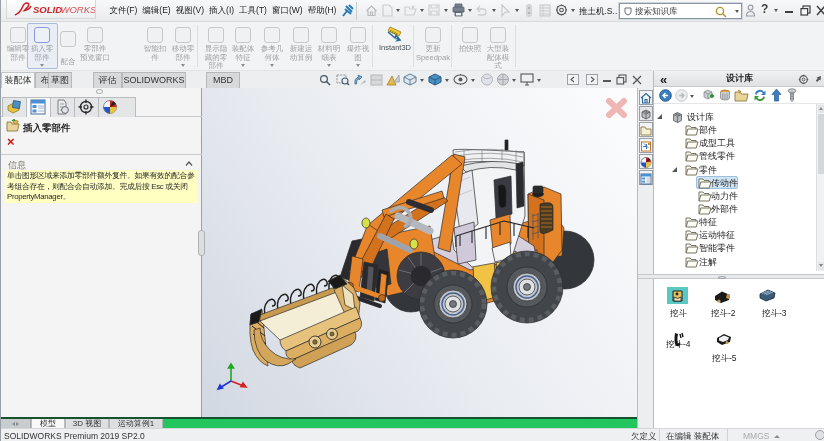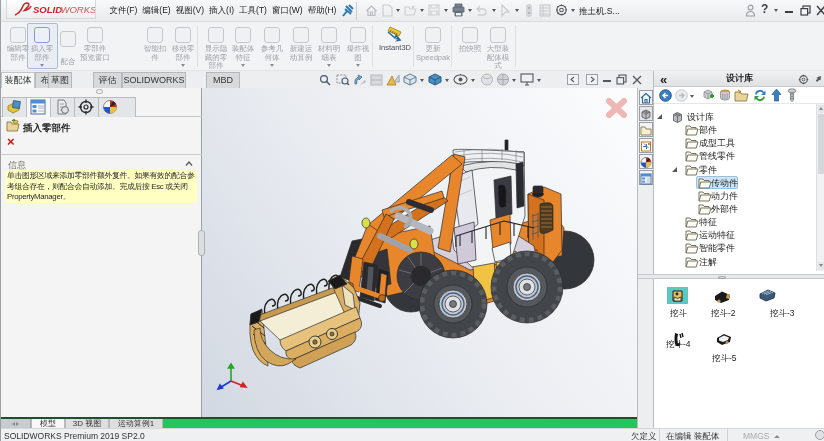--- a/index.html
+++ b/index.html
@@ -124,20 +124,29 @@
         <rect x="1" y="1" width="10" height="11" fill="#eceeef" stroke="#c5c7c9"></rect>
         <path d="M1 4 H11 M1 7 H11 M1 10 H11 M4 1 V12" stroke="#c5c7c9" stroke-width="0.9"></path>
       </svg>
     <svg class="abs" style="left:554px;top:3px" width="13" height="14" viewBox="0 0 13 14">
         <circle cx="6.5" cy="7" r="4.6" fill="none" stroke="#55585a" stroke-width="1.2"></circle>
         <circle cx="6.5" cy="7" r="1.8" fill="none" stroke="#55585a" stroke-width="1.1"></circle>
         <path d="M6.5 1.4 V3 M6.5 11 V12.6 M1 7 H2.6 M10.4 7 H12 M2.6 3.1 L3.8 4.2 M9.2 9.8 L10.4 10.9 M10.4 3.1 L9.2 4.2 M3.8 9.8 L2.6 10.9" stroke="#55585a" stroke-width="1.1"></path>
       </svg>
     <div class="tdd" style="left:570px;top:9px"></div>
     <div id="docname">推土机.S...</div>
+    <div id="searchbox"><svg class="abs" style="left:4px;top:3px" width="8" height="9" viewBox="0 0 8 9">
+          <path d="M1 1 H7 V5 Q7 7 4 8 Q1 7 1 5 Z" fill="none" stroke="#6a6e71" stroke-width="1"></path>
+        </svg>搜索知识库
+      <svg class="abs" style="right:14px;top:2px" width="12" height="12" viewBox="0 0 12 12">
+          <circle cx="5" cy="5" r="3.6" fill="none" stroke="#b8912e" stroke-width="1.4"></circle>
+          <path d="M7.8 7.8 L11 11" stroke="#b8912e" stroke-width="1.5"></path>
+        </svg>
+      <span class="tdd" style="right:2px;top:6px"></span>
+    </div>
     <svg class="abs" style="left:744px;top:4px" width="11" height="13" viewBox="0 0 11 13">
         <circle cx="5.5" cy="3.5" r="2.4" fill="none" stroke="#9aa0a6" stroke-width="1.2"></circle>
         <path d="M1.5 12 Q1.5 7.5 5.5 7.5 Q9.5 7.5 9.5 12 Z" fill="none" stroke="#9aa0a6" stroke-width="1.2"></path>
       </svg>
     <div class="abs" style="left:760px;top:2px;font-size:12px;font-weight:bold;color:#3c3f41">?</div>
     <div class="tdd" style="left:773px;top:9px"></div>
     <div class="abs" style="left:784px;top:11px;width:8px;height:2px;background:#3c3f41"></div>
     <svg class="abs" style="left:799px;top:5px" width="11" height="11" viewBox="0 0 11 11">
         <rect x="3" y="1" width="7" height="7" fill="none" stroke="#3c3f41" stroke-width="1.2"></rect>
         <rect x="1" y="3.6" width="6.6" height="6.4" fill="#f4f6f7" stroke="#3c3f41" stroke-width="1.2"></rect>
@@ -626,21 +635,21 @@
       <svg class="abs" style="left:59px;top:11px" width="19" height="14" viewBox="0 0 19 14">
           <path d="M2 6 L9 1.5 L17 5 L16 10 L8 13 L2 10 Z" fill="#1a1a1a"></path>
           <path d="M14 4 L17 5 L16 9 L13 8 Z" fill="#c89a4a"></path>
           <circle cx="6" cy="11" r="1.6" fill="#c89a4a"></circle>
         </svg>
       <div class="plabel" style="left:57px;top:29px">挖斗-2</div>
       <svg class="abs" style="left:104px;top:10px" width="19" height="13" viewBox="0 0 19 13">
           <path d="M2 5 L10 1 L17 4 L16 9 L8 12 L2 9 Z" fill="#3a5a78" stroke="#17293c" stroke-width="0.8"></path>
           <path d="M4 4.5 L11 1.8 M6 5.2 L13 2.4 M8 5.8 L15 3.2" stroke="#9ab8d0" stroke-width="0.9" fill="none"></path>
         </svg>
-      <div class="plabel" style="left:116px;top:29px">挖斗-3</div>
+      <div class="plabel" style="left:108px;top:29px">挖斗-3</div>
       <svg class="abs" style="left:17px;top:52px" width="15" height="17" viewBox="0 0 15 17">
           <path d="M4 2 Q3 9 4 13 Q5 16 8 15 Q10 14 9 11 L8 12 Q7 13 6.5 11 Q6 7 7 3 Z" fill="#141414"></path>
           <path d="M9 3 L10 7 M11 2 L12 6" stroke="#141414" stroke-width="1.4"></path>
         </svg>
       <div class="plabel" style="left:12px;top:60px">挖斗-4</div>
       <svg class="abs" style="left:61px;top:53px" width="18" height="14" viewBox="0 0 18 14">
           <path d="M2 6 L9 2 L16 5 L15 10 L7 13 L2 10 Z" fill="#1a1a1a"></path>
           <path d="M4 6 L9 3.5 L14 5.5 L13 8 L8 10 L4 8.5 Z" fill="#f0f2f4"></path>
           <circle cx="12" cy="10.5" r="1.5" fill="#c89a4a"></circle>
         </svg>

